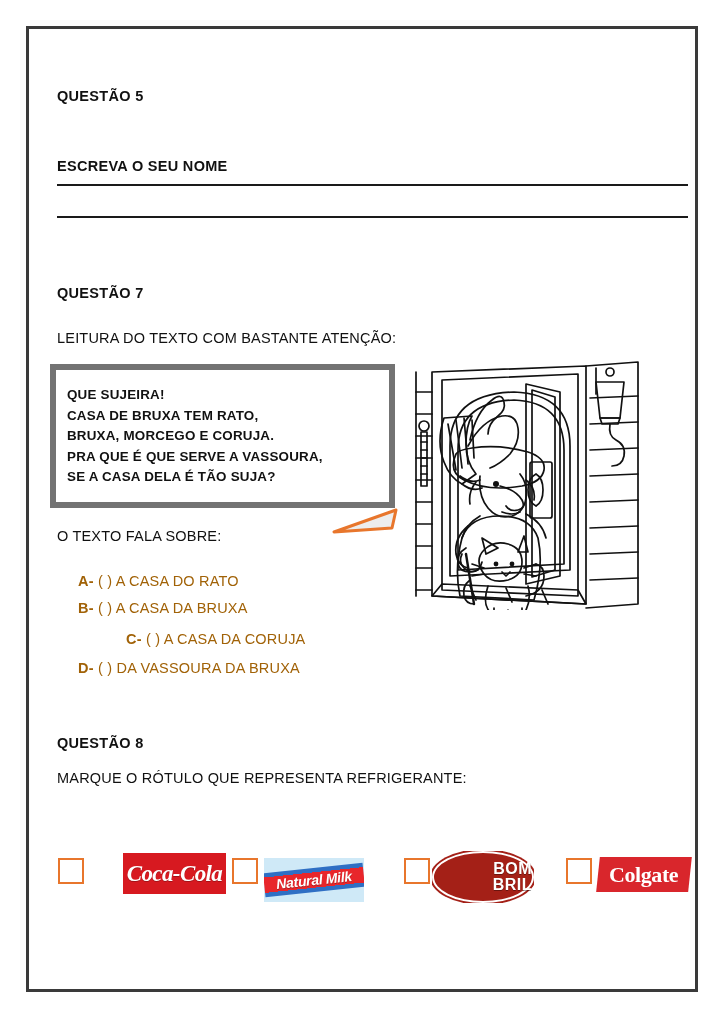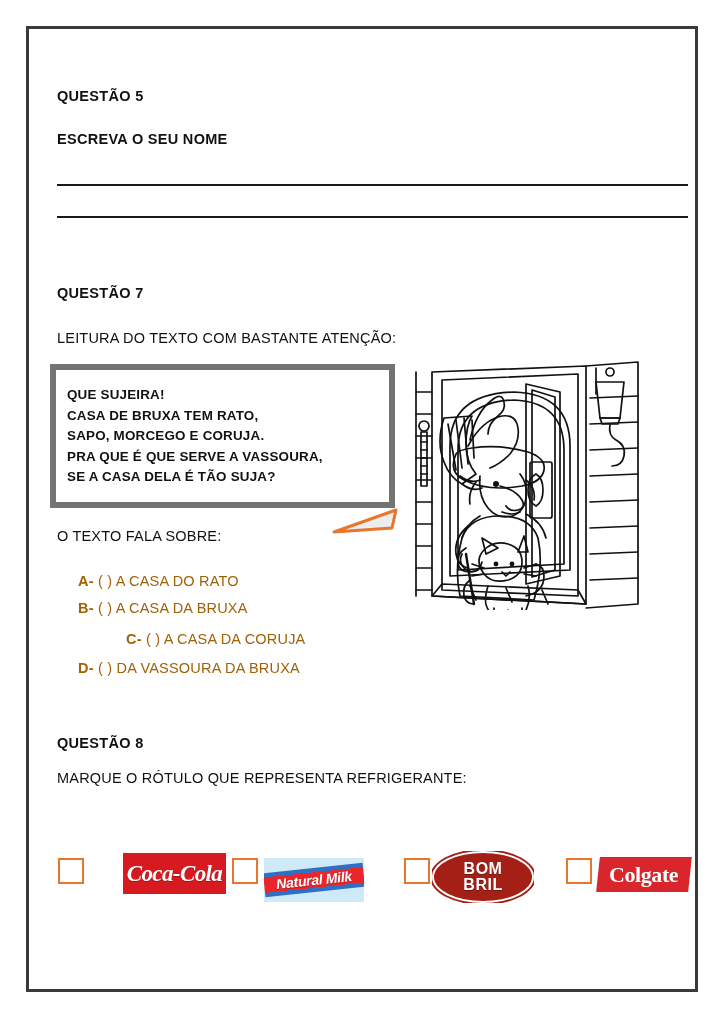--- a/index.html
+++ b/index.html
@@ -32,20 +32,21 @@
     letter-spacing: 0.3px;
     white-space: nowrap;
   }
   .q-sub {
     position: absolute;
     font-size: 14.5px;
     font-weight: bold;
     color: #111111;
     letter-spacing: 0.3px;
     white-space: nowrap;
+    margin-top: 27px;
   }
   .q-plain {
     position: absolute;
     font-size: 14.5px;
     font-weight: normal;
     color: #111111;
     letter-spacing: 0.2px;
     white-space: nowrap;
   }
 
@@ -154,21 +155,21 @@
   .logo-bril {
     display: flex; align-items: center; justify-content: center;
   }
   .logo-bril .oval {
     width: 100%; height: 100%;
     background: #A42017;
     border: 2.5px solid #ffffff;
     box-shadow: 0 0 0 2px #A42017;
     border-radius: 50%;
     display: flex; flex-direction: column;
-    align-items: center; justify-content: center;
+    align-items: flex-end; justify-content: center;
     line-height: 1.0;
   }
   .logo-bril .txt {
     color: #ffffff;
     font-family: "Liberation Sans", sans-serif;
     font-weight: bold;
     font-size: 16px;
     letter-spacing: 0.5px;
     white-space: nowrap;
     text-shadow: 0 1px 0 rgba(0,0,0,0.35);
@@ -202,21 +203,21 @@
   <div class="answer-line" style="top:184px;"></div>
   <div class="answer-line" style="top:216px;"></div>
 
   <div class="q-title" style="left:57px; top:285px;">QUESTÃO 7</div>
 
   <div class="q-plain" style="left:57px; top:330px;">LEITURA DO TEXTO COM BASTANTE ATENÇÃO:</div>
 
   <div class="bubble">
     <div class="bubble-text" style="top:15px;">QUE SUJEIRA!</div>
     <div class="bubble-text" style="top:35.5px;">CASA DE BRUXA TEM RATO,</div>
-    <div class="bubble-text" style="top:56px;">SAPO, MORCEGO E CORUJA.</div>
+    <div class="bubble-text" style="top:56px;">BRUXA, MORCEGO E CORUJA.</div>
     <div class="bubble-text" style="top:76.5px;">PRA QUE É QUE SERVE A VASSOURA,</div>
     <div class="bubble-text" style="top:97px;">SE A CASA DELA É TÃO SUJA?</div>
   </div>
 
   <svg class="bubble-tail" viewBox="0 0 80 46">
     <polygon points="4,34 66,12 62,30" fill="#EDEDED" stroke="#E8762C" stroke-width="3" stroke-linejoin="round"></polygon>
   </svg>
 
   <div class="illustration">
     <svg viewBox="0 0 232 252" width="232" height="252">

